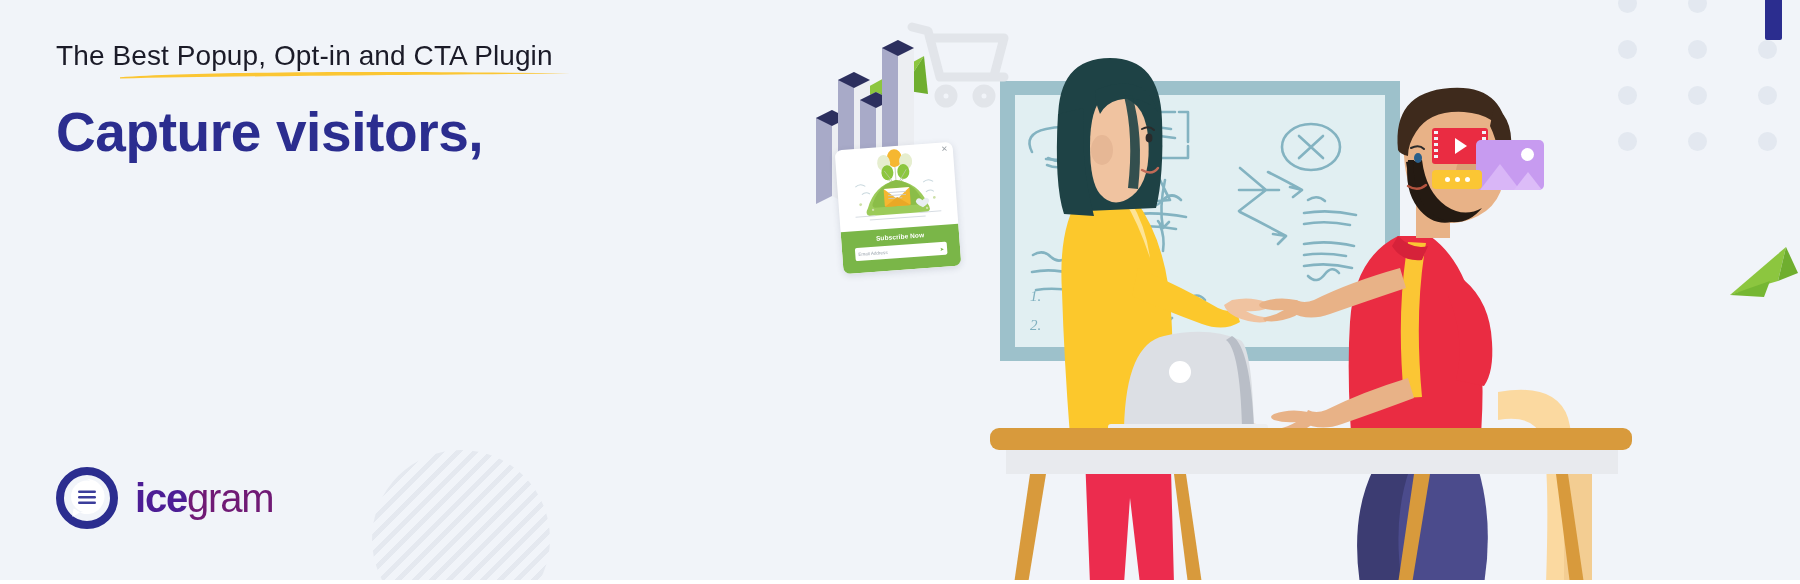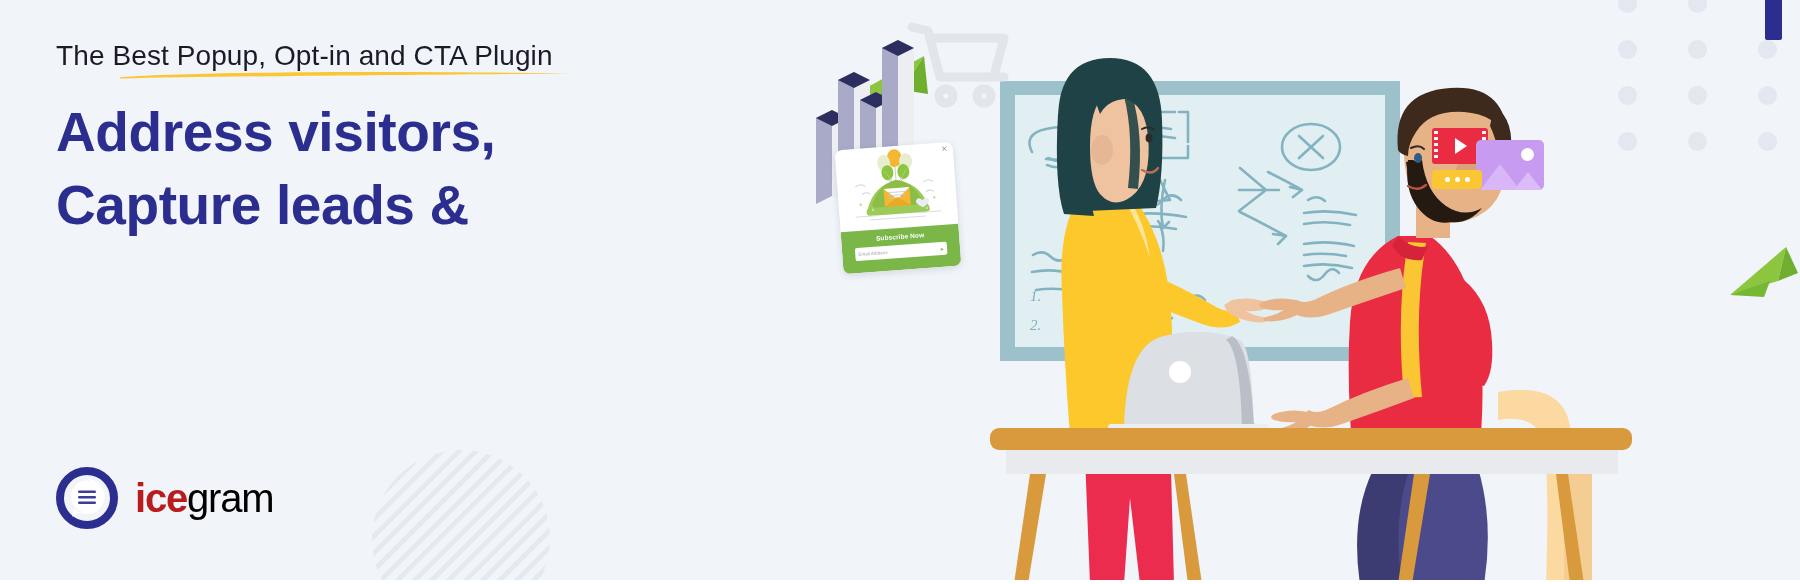--- a/index.html
+++ b/index.html
@@ -50,22 +50,22 @@
     font-size:55px; line-height:1.33;
     font-weight:bold; color:#2b2d8f;
     letter-spacing:-.4px;
   }
   .headline span{ display:block; }
 
   
   .logo{ position:absolute; left:56px; top:467px; display:flex; align-items:center; gap:17px; }
   .logo-mark{ width:62px; height:62px; flex:0 0 auto; }
   .logo-word{ font-size:40px; letter-spacing:-1.2px; line-height:1; }
-  .logo-word .a{ font-weight:bold; color:#b91c1c; }
-  .logo-word .b{ color:#000000; }
+  .logo-word .a{ font-weight:bold; color:#4c1d95; }
+  .logo-word .b{ color:#701a75; }
 
   
   .illo{ position:absolute; left:808px; top:0; width:992px; height:584px; }
   .illo svg{ position:absolute; left:0; top:0; }
 
   
   .popup{
     position:absolute; left:31px; top:146px;
     width:118px; height:124px;
     background:#ffffff; border-radius:7px;
@@ -164,22 +164,21 @@
   <div class="copy">
 
     <div class="tagline">
       <span>The Best Popup, Opt-in and CTA Plugin</span>
       <svg class="brush" viewBox="0 0 455 9">
         <path d="M2 7.2 C 80 2.2, 240 0.6, 452 3.4 C 250 5.2, 90 6.4, 2 8.6 Z" fill="#fbc634"></path>
       </svg>
     </div>
 
     <div class="headline">
-      <span>Address visitors,</span>
-      <span>Capture leads &amp;</span>
+      <span>Capture visitors,</span>
     </div>
   </div>
 
   <div class="logo">
     <svg class="logo-mark" viewBox="0 0 62 62">
       <circle cx="31" cy="31" r="27" fill="none" stroke="#2b2d8f" stroke-width="8"></circle>
       <path d="M31 12 a17.5 17.5 0 1 1 -12.6 29.6 l-1.1 7.6 6.6 -3.9 A17.5 17.5 0 0 0 31 12 Z" fill="#ffffff"></path>
       <circle cx="31" cy="29.5" r="16" fill="#ffffff"></circle>
       <path d="M17.5 41.5 l-1.2 8.2 7.5 -4.4 Z" fill="#ffffff"></path>
       <rect x="22" y="23.5" width="18" height="2.6" rx="1.3" fill="#3b3d9a"></rect>

